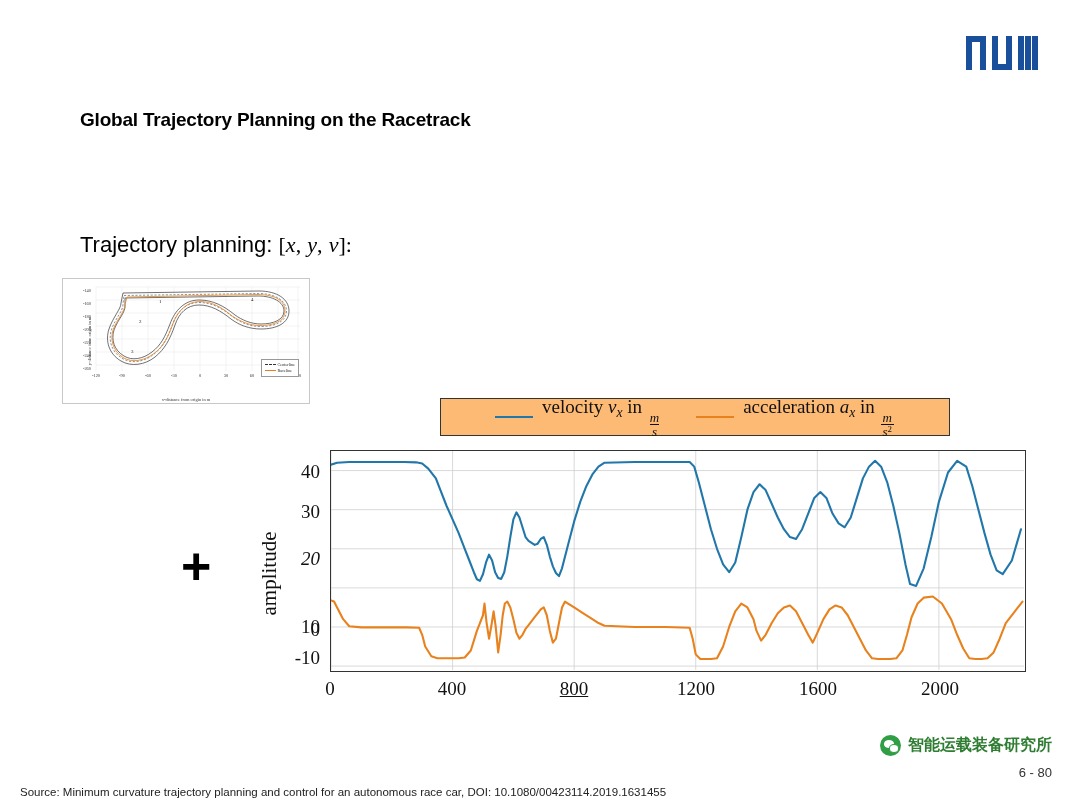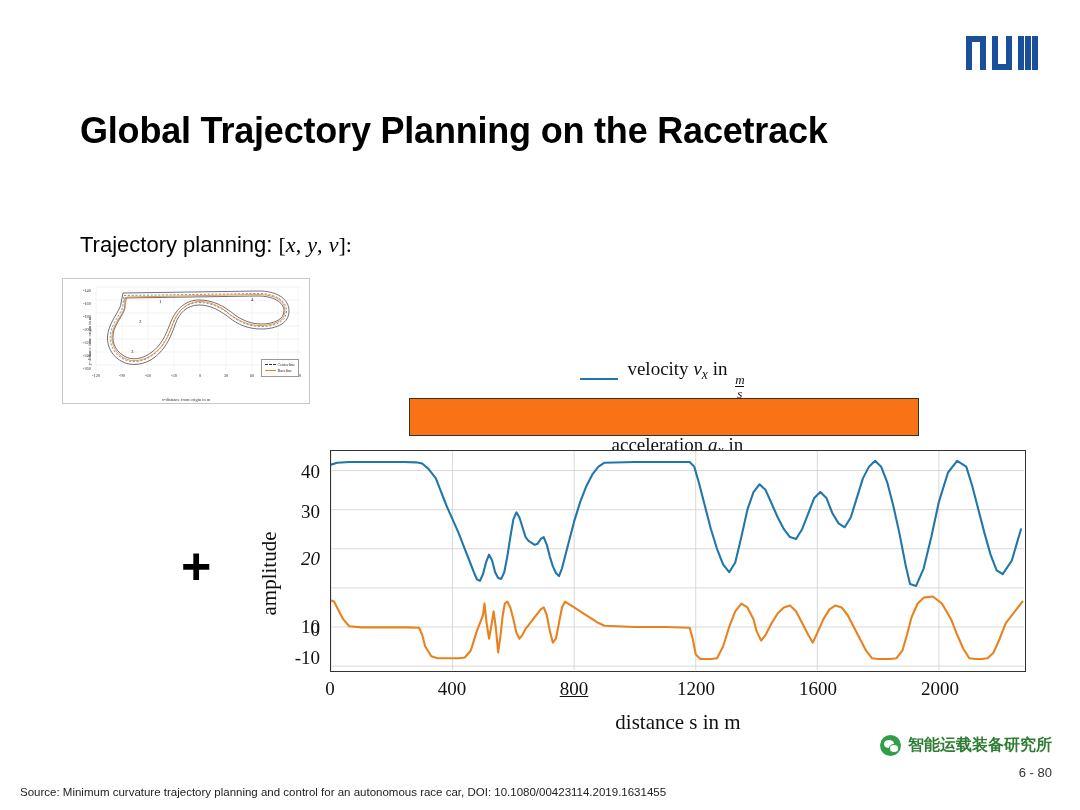--- a/index.html
+++ b/index.html
@@ -14,21 +14,21 @@
 
   
   #tum-logo {
     position: absolute; top: 36px; right: 42px;
     width: 72px; height: 34px;
   }
 
   
   #title-block { position: absolute; left: 80px; top: 108px; }
   #title-main {
-    font-size: 36px; font-weight: bold; color: #000000;
+    font-size: 19px; font-weight: bold; color: #000000;
     letter-spacing: -0.2px; line-height: 1.3;
   }
   #title-sub {
     font-size: 29px; font-weight: bold; color: #1a7bc4;
     letter-spacing: -0.2px; line-height: 1.3; margin-top: 2px;
   }
 
   
   #intro-line {
     position: absolute; left: 80px; top: 232px;
@@ -95,25 +95,25 @@
     position: absolute;
     font-family: "Liberation Serif", serif; font-size: 5px; color: #222;
   }
 
   
   #chart-area {
     position: absolute; left: 236px; top: 398px;
     width: 790px; height: 350px;
   }
   #legend-box {
-    position: absolute; left: 173px; top: 0;
+    position: absolute; left: 204px; top: 0;
     width: 510px; height: 38px;
-    border: 1.3px solid #333; background: #f97316;
+    border: 1.3px solid #333; background: #fdba74;
     display: flex; align-items: center; justify-content: center; gap: 34px;
-    font-family: "Liberation Serif", serif; font-size: 19px; color: #111; flex-direction: column;
+    font-family: "Liberation Serif", serif; font-size: 19px; color: #111;
   }
   #legend-box .legend-entry { display: flex; align-items: center; gap: 9px; }
   #legend-box .line-swatch { width: 38px; height: 0; border-top: 2.2px solid #2277aa; }
   #legend-box .line-swatch.orange { border-top: 2.2px solid #e8821e; }
   .frac {
     display: inline-flex; flex-direction: column; align-items: center;
     vertical-align: -0.45em; font-style: italic; line-height: 1.02;
     margin: 0 1px;
   }
   .frac .num { font-size: 13px; padding: 0 2px; }
@@ -316,21 +316,20 @@
         <span>in</span>
         <span class="frac">
           <span class="num">m</span>
           <span class="den"><span class="mi">s</span><span class="sup">2</span></span>
         </span>
       </span>
     </div>
   </div>
 
   <div id="y-axis-label">amplitude</div>
-  <div id="x-axis-label">distance s in m</div>
 
   <div class="ytick-label" style="top:63px;">40</div>
   <div class="ytick-label" style="top:103px;">30</div>
   <div class="ytick-label" style="top:150px;font-style:italic;">20</div>
   <div class="ytick-label" style="top:182px;margin-top:36px;">10</div>
   <div class="ytick-label" style="top:221px;">0</div>
   <div class="ytick-label" style="top:249px;">-10</div>
 
   <div class="xtick-label" style="left:54px;">0</div>
   <div class="xtick-label" style="left:176px;font-family:Liberation Serif, serif;">400</div>

